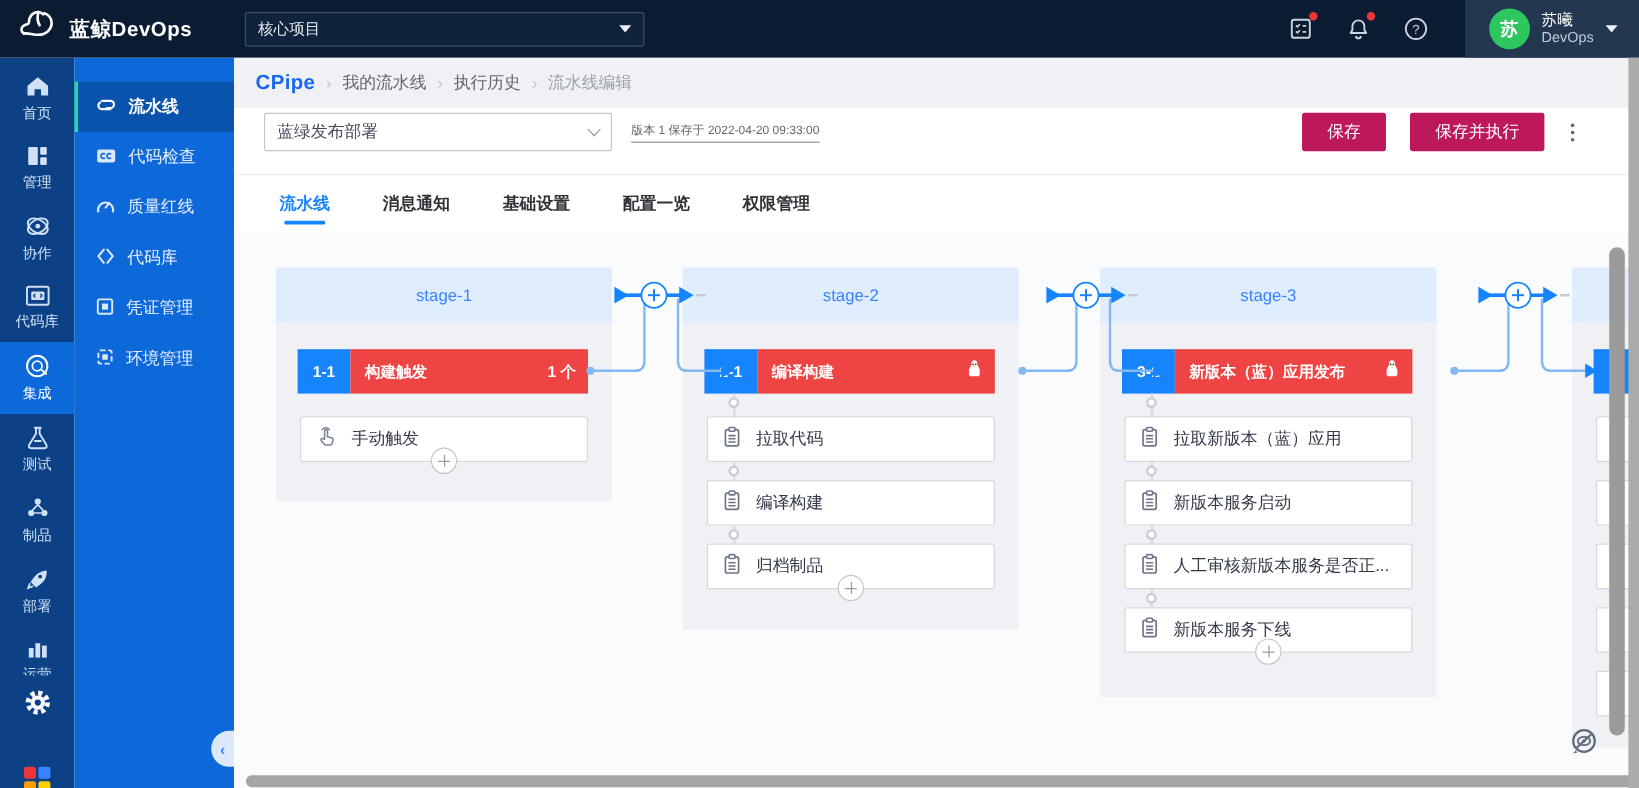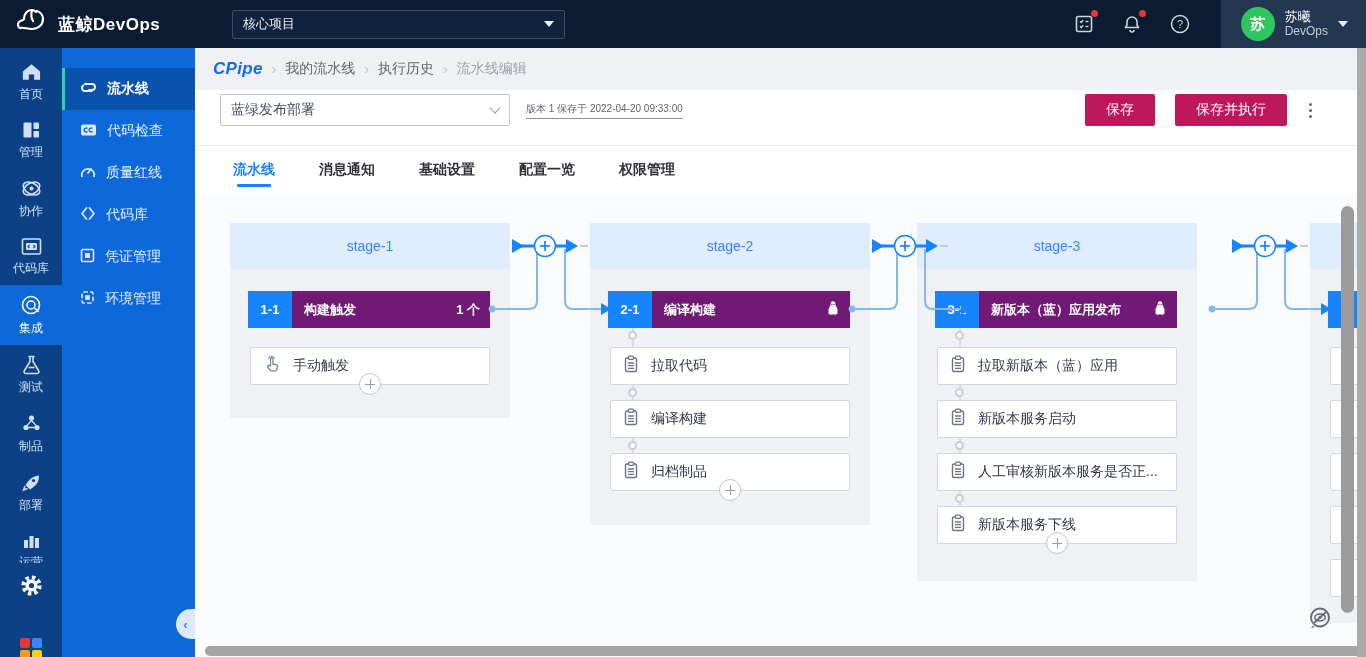--- a/index.html
+++ b/index.html
@@ -3,21 +3,21 @@
 <meta charset="utf-8">
 <style>
   * { margin:0; padding:0; box-sizing:border-box; }
   html,body { width:1366px; height:657px; overflow:hidden;
     font-family:"Liberation Sans", sans-serif; background:#f0f1f5; }
 
   
   .topbar { height:48px; background:#0b1b32; display:flex; align-items:center; position:relative; z-index:30; }
   .brand { display:flex; align-items:center; gap:8px; padding:0 0 0 16px; width:196px; cursor:pointer; }
   .brand-text { color:#fff; font-size:17px; font-weight:bold; letter-spacing:.5px; white-space:nowrap; }
-  .proj-select { width:333px; height:29px; margin-left:36px; border:1px solid #3d4c66; border-radius:2px;
+  .proj-select { width:333px; height:29px; margin-left:8px; border:1px solid #3d4c66; border-radius:2px;
     background:#10233d; color:#e6e9ef; font-size:13px; display:flex; align-items:center;
     padding:0 10px; cursor:pointer; }
   .proj-select .grow { flex:1; }
   .caret-down { width:0; height:0; border-left:5px solid transparent; border-right:5px solid transparent;
     border-top:6px solid #eceff4; }
   .topbar-spacer { flex:1; }
   .tb-icon-btn { position:relative; width:30px; height:30px; border-radius:50%; margin-right:18px;
     display:flex; align-items:center; justify-content:center; cursor:pointer; }
   .tb-icon-btn svg { display:block; }
   .red-dot { position:absolute; top:1px; right:1px; width:7px; height:7px; border-radius:50%; background:#ea3636; }
@@ -51,21 +51,21 @@
     color:#e8f0fc; font-size:14px; }
   .nav2-item svg { flex:0 0 auto; opacity:.95; }
   .nav2-item.active { background:#0a53ad; border-left:3px solid #2dd1ac; padding-left:15px; color:#fff; font-weight:bold; }
   .collapse-pill { position:absolute; right:0; bottom:18px; width:19px; height:30px; background:#dce9fb;
     border-radius:15px 0 0 15px; display:flex; align-items:center; justify-content:center;
     color:#3a84ff; font-size:13px; font-weight:bold; cursor:pointer; }
 
   
   .main { flex:1; display:flex; flex-direction:column; min-width:0; }
   .crumb-bar { height:42px; display:flex; align-items:center; padding-left:18px; font-size:14px; color:#63656e; }
-  .crumb-logo { color:#1768ef; font-weight:bold; font-style:italic; font-size:17px; letter-spacing:.3px; cursor:pointer; }
+  .crumb-logo { color:#1768ef; font-weight:bold; font-size:17px; letter-spacing:.3px; cursor:pointer; }
   .crumb-sep { color:#c0c4cc; margin:0 9px; font-size:14px; }
   .crumb-item { cursor:pointer; }
   .crumb-item.current { color:#9aa0ab; cursor:default; }
 
   .card { flex:1; background:#fff; display:flex; flex-direction:column; min-height:0; }
   .pipe-head { height:56px; display:flex; align-items:center; padding:0 54px 15px 25px; border-bottom:1px solid #ebedf2; }
   .name-select { width:290px; height:32px; border:1px solid #c4c6cc; border-radius:2px; display:flex; align-items:center;
     padding:0 10px; font-size:14px; color:#43485c; cursor:pointer; }
   .name-select .grow { flex:1; }
   .chev { width:8px; height:8px; border-right:1.6px solid #979ba5; border-bottom:1.6px solid #979ba5;
@@ -87,21 +87,21 @@
   .tab.active::after { content:""; position:absolute; left:4px; right:4px; bottom:6px; height:3px; background:#1584fd; border-radius:1px; }
 
   
   .canvas { position:relative; flex:1; background:#fafbfd; overflow:hidden; }
   .stage { position:absolute; top:30px; width:280px; background:#f0f1f5; }
   .stage-head { height:46px; background:#e0edff; display:flex; align-items:center; justify-content:center;
     color:#3a84ff; font-size:14px; cursor:pointer; }
   .job { margin:22px 20px 0 18px; height:37px; display:flex; align-items:stretch; cursor:pointer; }
   .job-badge { width:44px; background:#1584fd; color:#fff; font-size:13px; font-weight:bold;
     display:flex; align-items:center; justify-content:center; flex:0 0 auto; }
-  .job-body { flex:1; background:#701a75; color:#fff; display:flex; align-items:center; padding:0 10px 0 12px; min-width:0; }
+  .job-body { flex:1; background:#ef4444; color:#fff; display:flex; align-items:center; padding:0 10px 0 12px; min-width:0; }
   .job-title { font-size:13px; font-weight:bold; flex:1; white-space:nowrap; overflow:hidden; }
   .job-meta { font-size:13px; font-weight:bold; margin-left:6px; white-space:nowrap; }
   .task { position:relative; margin:15px 20px 0 20px; height:38px; background:#fff; border:1px solid #d3d7df;
     border-radius:2px; display:flex; align-items:center; padding:0 10px 0 12px; cursor:pointer; }
   .task.first { margin-top:19px; }
   .task .t-label { font-size:14px; color:#313847; margin-left:12px; white-space:nowrap; overflow:hidden; }
   .add-btn { position:absolute; left:50%; bottom:-11px; margin-left:-11px; width:22px; height:22px; border-radius:50%;
     background:#fff; border:1px solid #c4c6cc; cursor:pointer; }
   .add-btn::before, .add-btn::after { content:""; position:absolute; background:#979ba5; }
   .add-btn::before { left:5px; right:5px; top:9.5px; height:1.5px; }
@@ -381,21 +381,21 @@
           <div class="task first">
             <span><svg width="18" height="18" viewBox="0 0 18 18" fill="none">
                   <path d="M7.5 10V4.2a1.2 1.2 0 0 1 2.4 0V9l3.5.8c.8.2 1.3 1 1.1 1.8l-.6 2.6a2 2 0 0 1-2 1.6H8.6a2 2 0 0 1-1.6-.8L4.6 12c-.5-.7.2-1.7 1.1-1.5l1.8.5z" stroke="#7a8599" stroke-width="1.3" stroke-linejoin="round"></path>
                   <path d="M5.5 3.2a3.5 3.5 0 0 1 6 0" stroke="#7a8599" stroke-width="1.2" stroke-linecap="round"></path>
                 </svg></span>
             <span class="t-label">手动触发</span>
             <span class="add-btn"></span>
           </div>
         </div>
 
-        <div class="stage" style="left:395px; height:302px;">
+        <div class="stage" style="left:374px; height:302px;">
           <div class="stage-head">stage-2</div>
           <div class="job">
             <div class="job-badge">2-1</div>
             <div class="job-body">
               <span class="job-title">编译构建</span>
               <span><svg width="14" height="16" viewBox="0 0 14 16" fill="none">
                     <path d="M7 1.2c-1.7 0-2.4 1.3-2.4 2.8 0 .8-.2 1.6-.8 2.5-.7 1.1-1.4 2.5-1.4 3.9 0 2.4 2 4.2 4.6 4.2s4.6-1.8 4.6-4.2c0-1.4-.7-2.8-1.4-3.9-.6-.9-.8-1.7-.8-2.5 0-1.5-.7-2.8-2.4-2.8z" fill="#fff"></path>
                     <path d="M4.6 14.2L2.8 13M9.4 14.2l1.8-1.2" stroke="#fff" stroke-width="1.2" stroke-linecap="round"></path>
                     <circle cx="5.9" cy="4.6" r=".7" fill="#242d3b"></circle>
                     <circle cx="8.1" cy="4.6" r=".7" fill="#242d3b"></circle>

